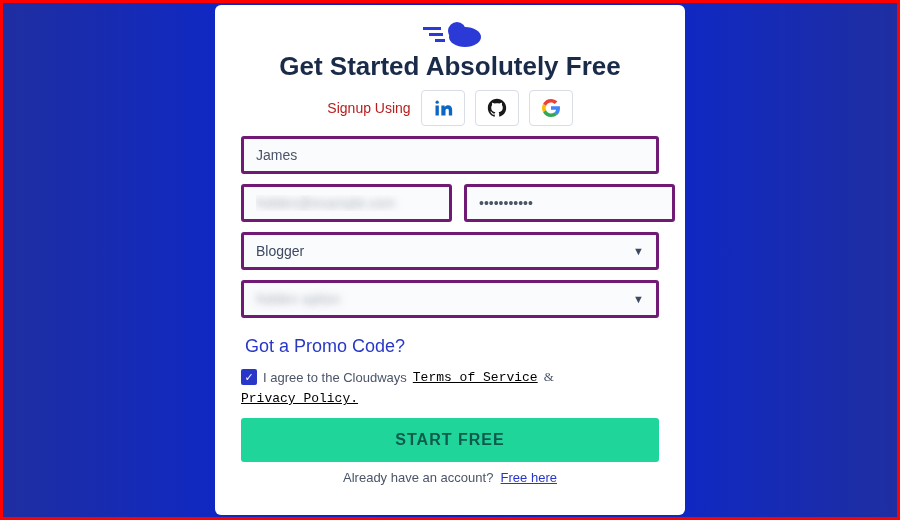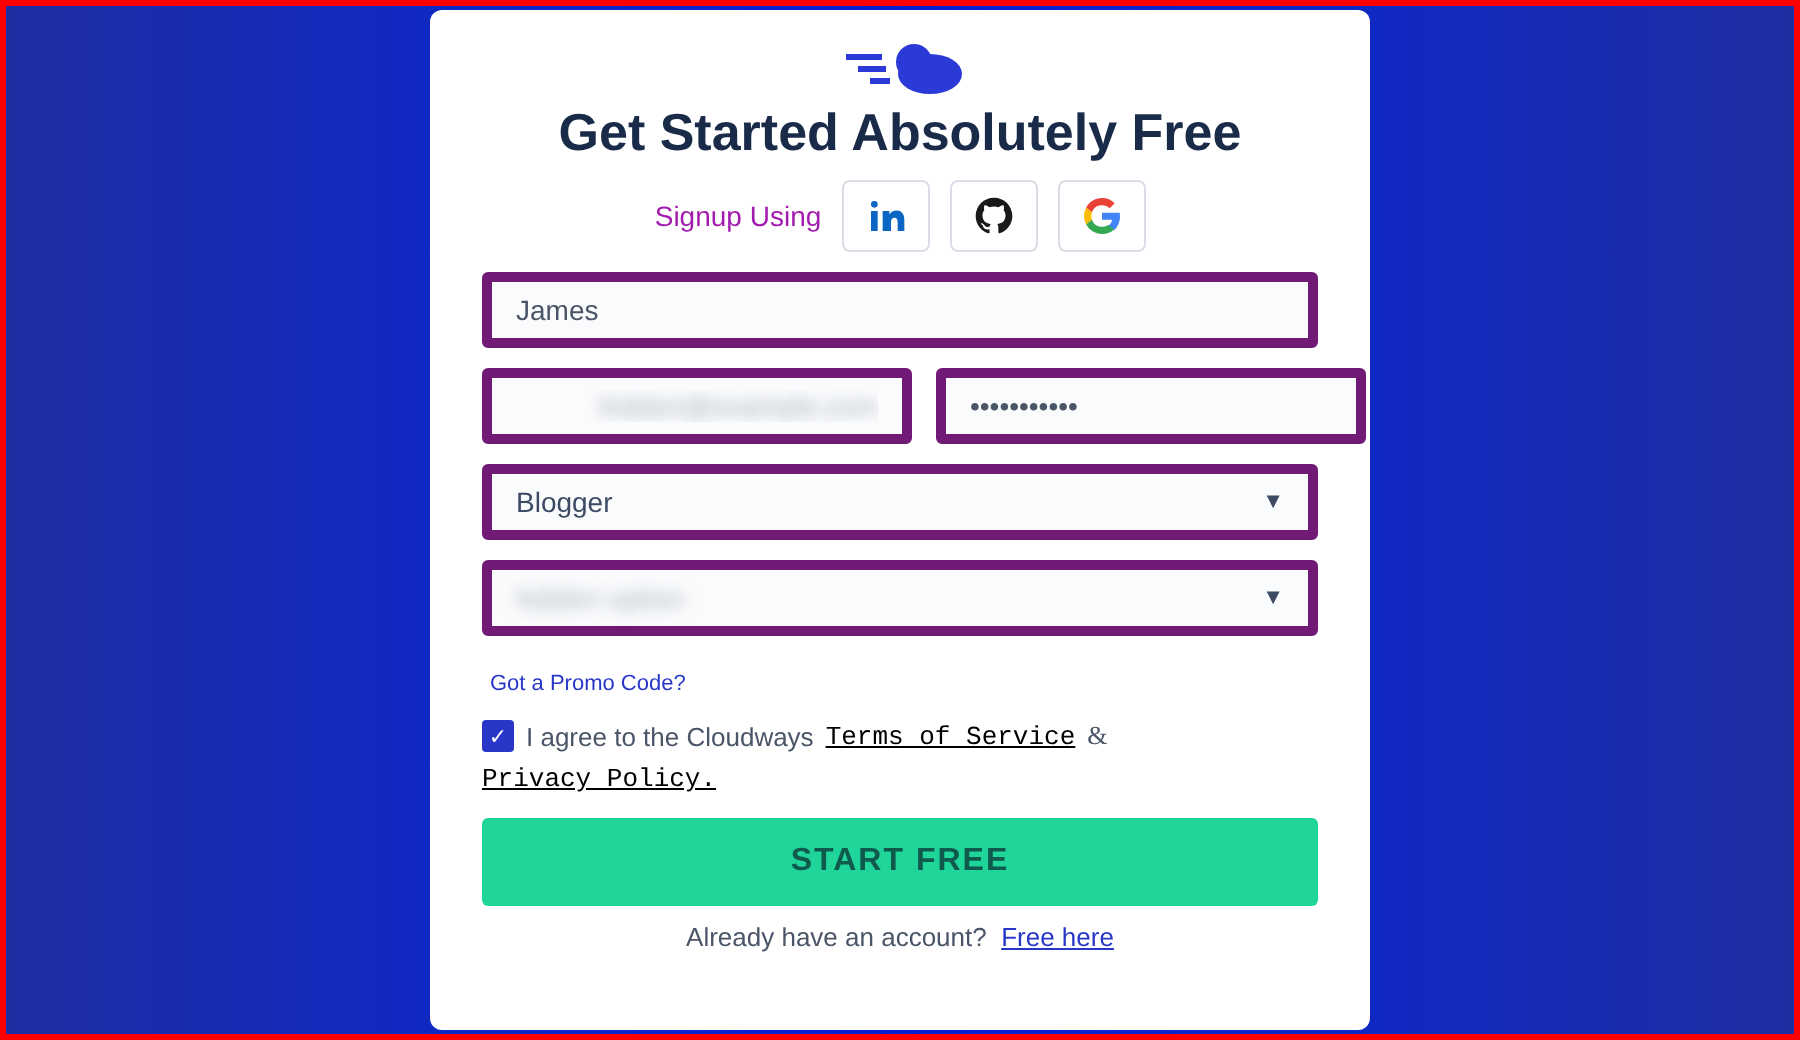--- a/index.html
+++ b/index.html
@@ -24,47 +24,47 @@
     text-align:center;
     font-size:26px;
     font-weight:700;
     color:#1a2b4a;
     margin-bottom:8px;
   }
   .social-row{
     display:flex;align-items:center;justify-content:center;gap:10px;
     margin-bottom:10px;
   }
-  .social-label{font-size:14px;color:#a21caf;}
+  .social-label{font-size:14px;color:#b91c1c;}
   .social-btn{
     width:44px;height:36px;border:1px solid #d8dde6;border-radius:4px;
     display:flex;align-items:center;justify-content:center;background:#fff;
     cursor:pointer;
   }
   .divider{
     display:flex;align-items:center;gap:12px;margin:6px 0 10px 0;
     color:#9aa2b0;font-size:13px;letter-spacing:1px;
   }
   .divider::before,.divider::after{
     content:"";flex:1;height:1px;background:#e4e7ed;
   }
   .row{display:flex;gap:12px;margin-bottom:10px;}
   .input,.select{
-    flex:1;height:38px;border:5px solid #701a75;border-radius:3px;
+    flex:1;height:38px;border:3px solid #701a75;border-radius:3px;
     background:#fafbfc;padding:0 12px;font-size:14px;color:#4a5568;
     outline:none;
   }
   .select{
     display:flex;align-items:center;justify-content:space-between;
     cursor:pointer;color:#3d4a63;
   }
   .select .caret{color:#3d4a63;font-size:11px;}
-  .blurred{color:transparent;text-shadow:0 0 7px rgba(120,130,150,0.6);text-align:right;}
+  .blurred{color:transparent;text-shadow:0 0 7px rgba(120,130,150,0.6);}
   .promolink{
-    color:#2937c9;font-size:11px;margin:8px 0 12px 4px;display:inline-block;
+    color:#2937c9;font-size:18px;margin:8px 0 12px 4px;display:inline-block;
     cursor:pointer;
   }
   .agree-row{
     display:flex;align-items:center;gap:6px;font-size:13px;color:#4a5568;
     margin-bottom:12px;flex-wrap:wrap;
   }
   .chk{
     width:16px;height:16px;background:#2937c9;border-radius:2px;
     display:inline-flex;align-items:center;justify-content:center;
     color:#fff;font-size:11px;cursor:pointer;

